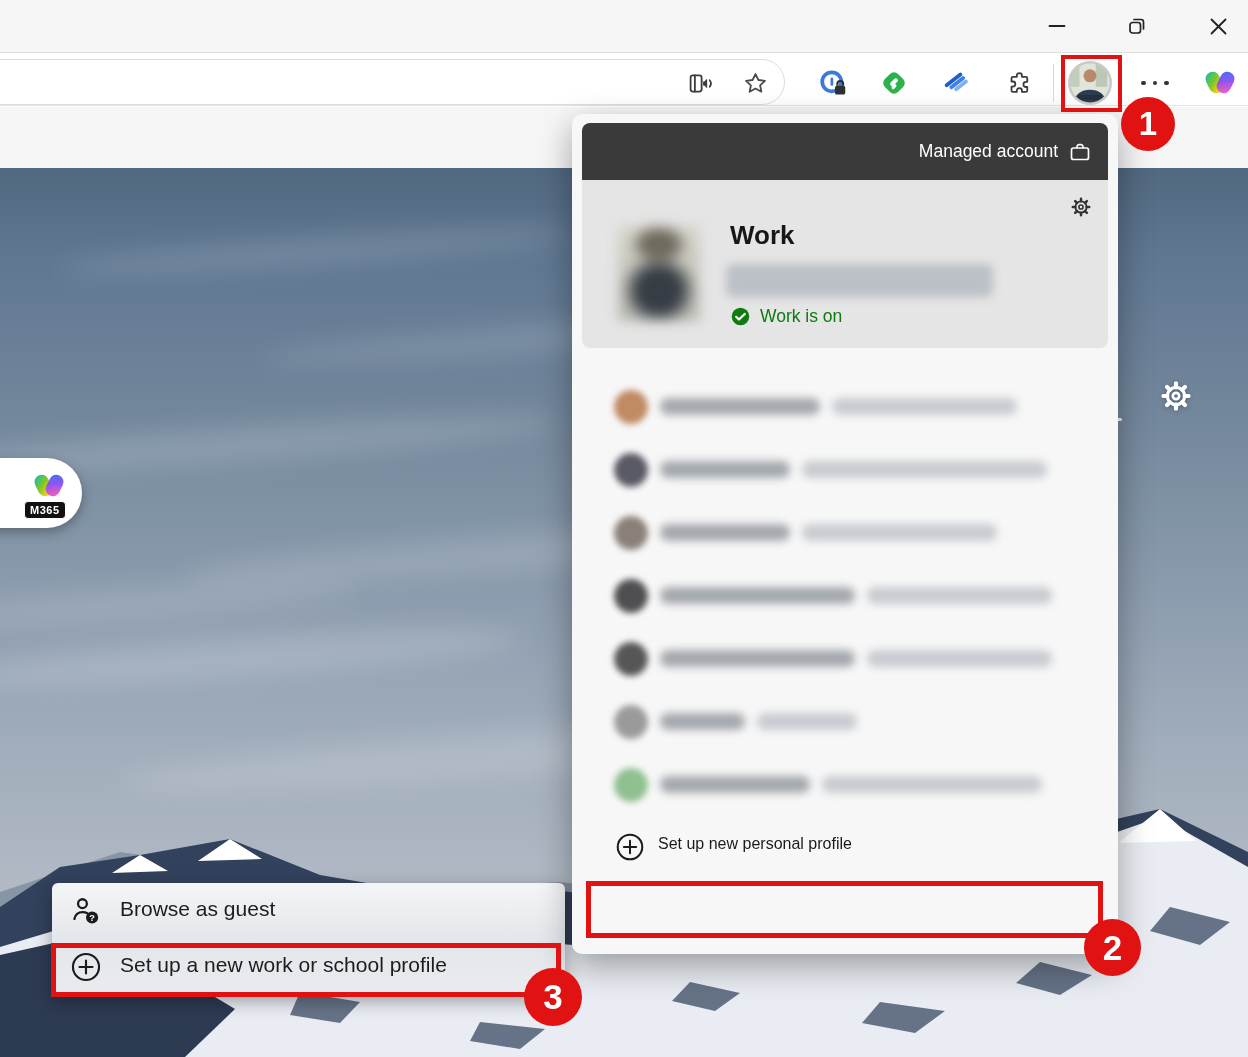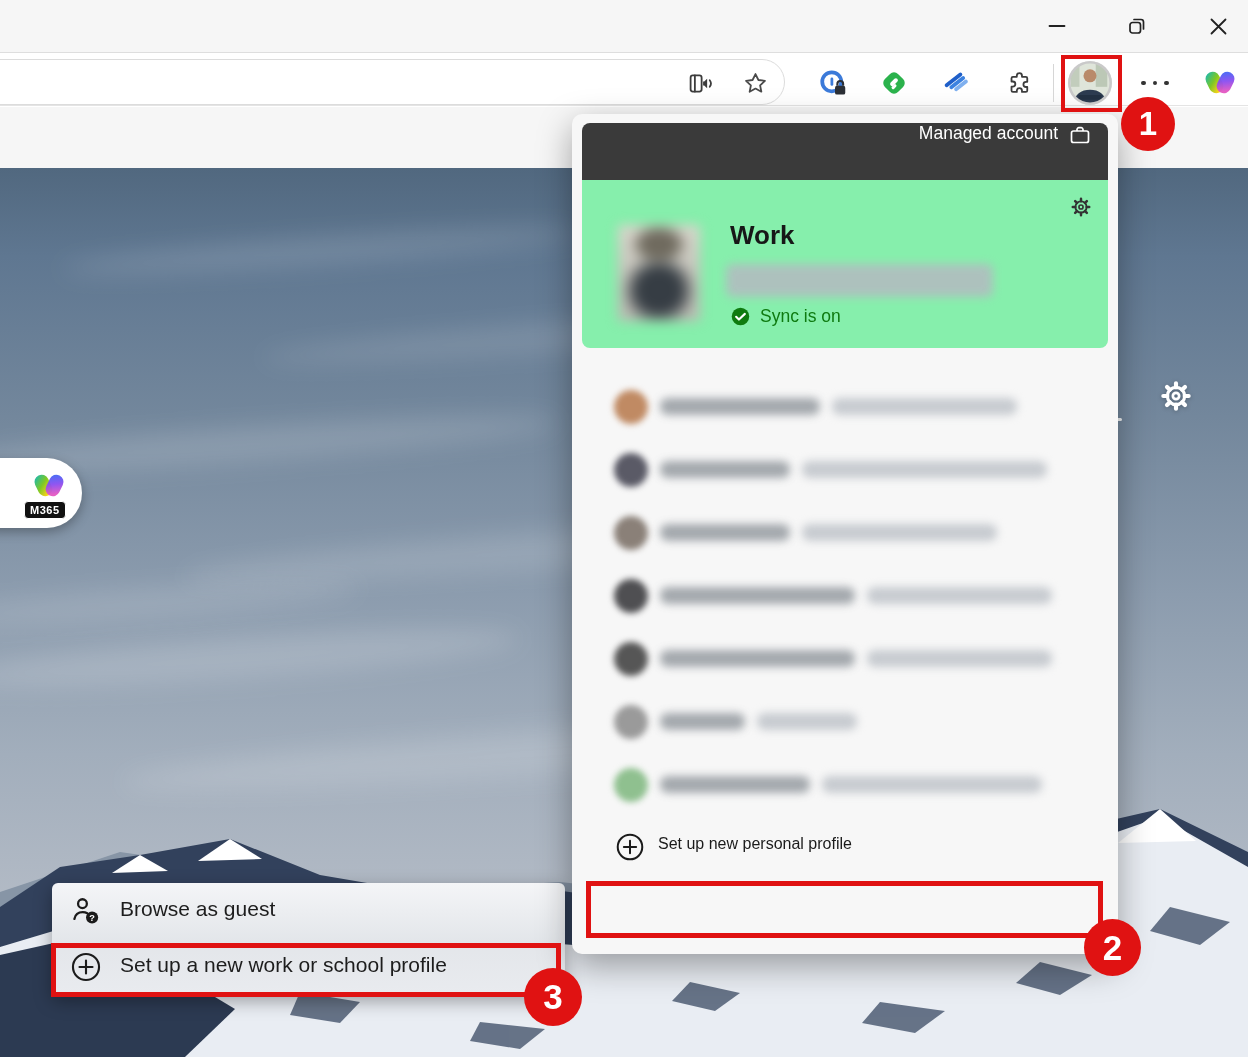--- a/index.html
+++ b/index.html
@@ -48,22 +48,22 @@
   .m365-pill{position:absolute;left:-40px;top:458px;width:122px;height:70px;background:#fff;border-radius:35px;
     box-shadow:0 4px 12px rgba(0,0,0,.3);z-index:3;cursor:pointer;}
   .m365-pill .cp-logo{position:absolute;left:72px;top:10px;width:34px;height:36px;}
   .m365-badge{position:absolute;left:64px;top:43px;background:#111;color:#fff;font-size:11px;font-weight:bold;
     padding:2px 5px;border-radius:4px;letter-spacing:.5px;border:1px solid #fff;}
 
   
   .flyout{position:absolute;left:572px;top:114px;width:546px;height:840px;background:#f7f7f7;border-radius:10px;
     box-shadow:0 12px 34px rgba(0,0,0,.35);z-index:5;}
   .fly-header{position:absolute;left:10px;top:9px;width:526px;height:57px;background:#3a3a3a;border-radius:8px 8px 0 0;
-    display:flex;justify-content:flex-end;gap:10px;padding-right:16px;color:#fff;font-size:17.5px;}
-  .fly-bluecard{position:absolute;left:10px;top:66px;width:526px;height:168px;background:#86efac;border-radius:0 0 8px 8px;}
+    display:flex;align-items:center;justify-content:flex-end;gap:10px;padding-right:16px;color:#fff;font-size:17.5px;}
+  .fly-bluecard{position:absolute;left:10px;top:66px;width:526px;height:168px;background:#e5e5e5;border-radius:0 0 8px 8px;}
   .bc-gear{position:absolute;right:14px;top:14px;width:26px;height:26px;color:#333;cursor:pointer;}
   .bc-avatar{position:absolute;left:36px;top:45px;width:82px;height:96px;border-radius:3px;filter:blur(6px);
     background:
       radial-gradient(ellipse 36% 22% at 50% 20%, #6f6a5e 0%, #6f6a5e 55%, rgba(0,0,0,0) 100%),
       radial-gradient(ellipse 46% 38% at 50% 68%, #363d44 0%, #363d44 55%, rgba(0,0,0,0) 100%),
       linear-gradient(180deg,#d8d5cb 0%,#c7c6bd 45%,#b9bab2 100%);}
   .bc-name{position:absolute;left:148px;top:40px;font-size:26px;font-weight:700;color:#171717;}
   .bc-emailblur{position:absolute;left:144px;top:84px;width:267px;height:33px;background:#b4bac1;border-radius:6px;filter:blur(5px);opacity:.85;}
   .bc-sync{position:absolute;left:148px;top:126px;display:flex;align-items:center;gap:9px;color:#0e7a10;font-size:17.5px;}
   .bc-sync svg{width:21px;height:21px;}
@@ -298,21 +298,21 @@
         </svg>
       </div>
       <div class="bc-avatar"></div>
       <div class="bc-name">Work</div>
       <div class="bc-emailblur"></div>
       <div class="bc-sync">
         <svg viewBox="0 0 24 24">
           <circle cx="12" cy="12" r="10" fill="#0f7b10"></circle>
           <path d="M7 12.3l3.2 3.2L17 9" stroke="#fff" stroke-width="2.4" fill="none" stroke-linecap="round" stroke-linejoin="round"></path>
         </svg>
-        <span>Sync is on</span>
+        <span>Work is on</span>
       </div>
     </div>
 
     <div class="profiles-list">
   <div class="profile-row">
     <div class="pr-avatar" style="background: rgb(192, 138, 99);"></div>
     <div class="pr-name" style="width: 160px;"></div>
     <div class="pr-info" style="width: 185px; left: 260px;"></div>
   </div>
 

